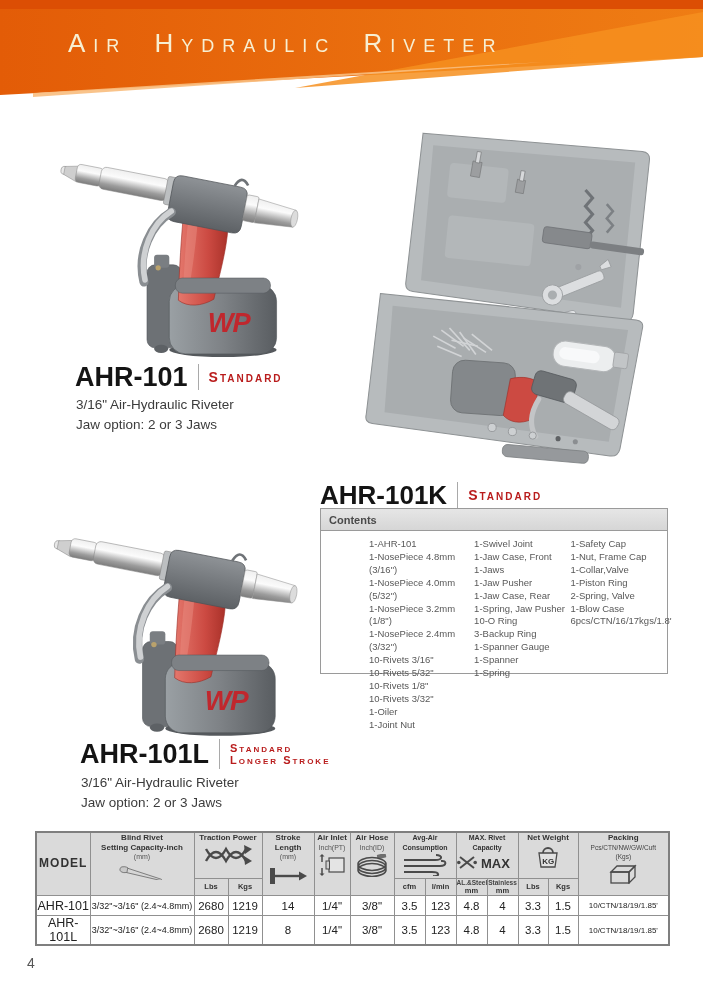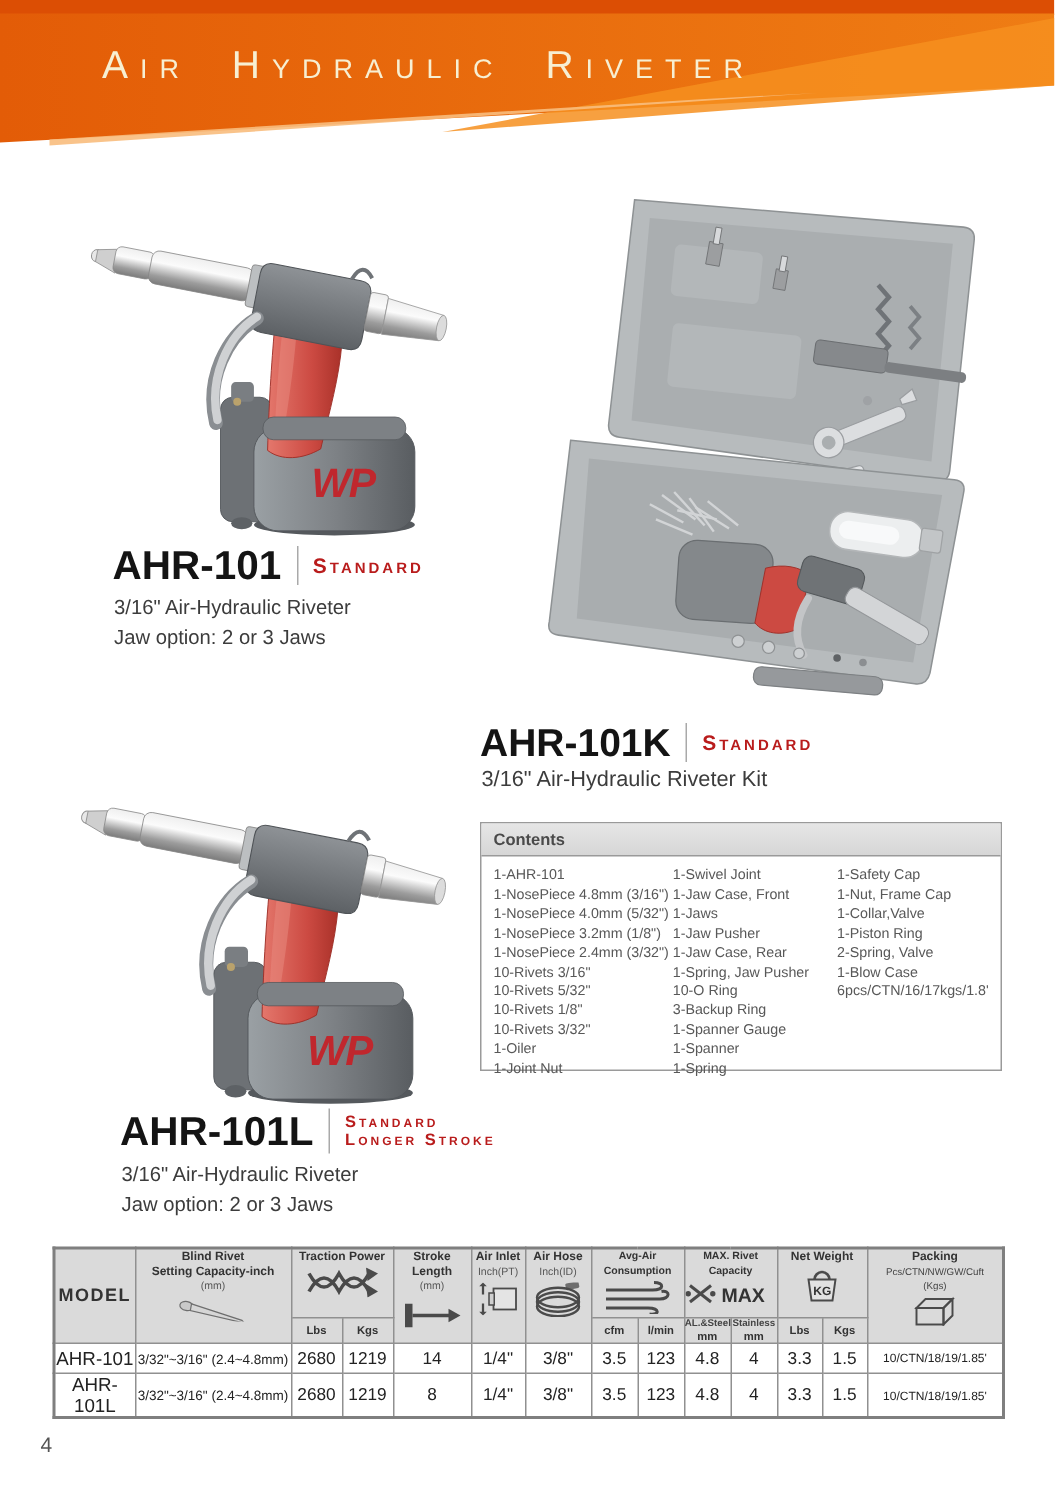--- a/index.html
+++ b/index.html
@@ -10,26 +10,26 @@
   .banner-title{position:absolute;left:68px;top:28px;font-variant:small-caps;
      font-size:26px;letter-spacing:8px;word-spacing:12px;color:#f7efd2;font-weight:400;}
   
   .label-row{position:absolute;display:flex;align-items:center;}
   .model-name{font-weight:bold;color:#141414;letter-spacing:0;}
   .label-divider{width:1px;background:#a9a9a9;align-self:stretch;margin:2px 10px;}
   .badge{color:#b91c1c;font-variant:small-caps;font-weight:bold;letter-spacing:2px;}
   .badge-2line{display:flex;flex-direction:column;line-height:12px;}
   .desc{position:absolute;color:#3c3c3c;font-size:13.5px;line-height:20px;}
   
-  .contents-box{position:absolute;left:320px;top:548px;width:348px;height:166px;
+  .contents-box{position:absolute;left:320px;top:508px;width:348px;height:166px;
      border:1px solid #9a9a9a;background:#fff;box-sizing:border-box;}
   .contents-header{height:21px;background:linear-gradient(#e6e6e6,#d6d6d6);
      border-bottom:1px solid #9a9a9a;display:flex;align-items:center;padding-left:8px;}
   .contents-title{font-size:11px;font-weight:bold;color:#4a4a4a;}
-  .contents-body{display:flex;padding:7px 6px 0 8px;}
+  .contents-body{display:flex;padding:7px 6px 0 8px;margin-left:40px;}
   .contents-col{font-size:9.5px;color:#585858;line-height:12.9px;}
   .col1{width:36%;} .col2{width:33%;} .col3{width:31%;}
   
   .spec-wrap{position:absolute;left:35px;top:831px;}
   table.spec{border-collapse:collapse;table-layout:fixed;width:633px;
      border:2px solid #7f7f7f;}
   table.spec th, table.spec td{border:1px solid #909090;padding:0;box-sizing:border-box;}
   table.spec th{background:#dadada;color:#333;font-weight:bold;}
   .h-main{font-size:8px;line-height:9.5px;}
   .h-model{font-size:12px;letter-spacing:1px;}

